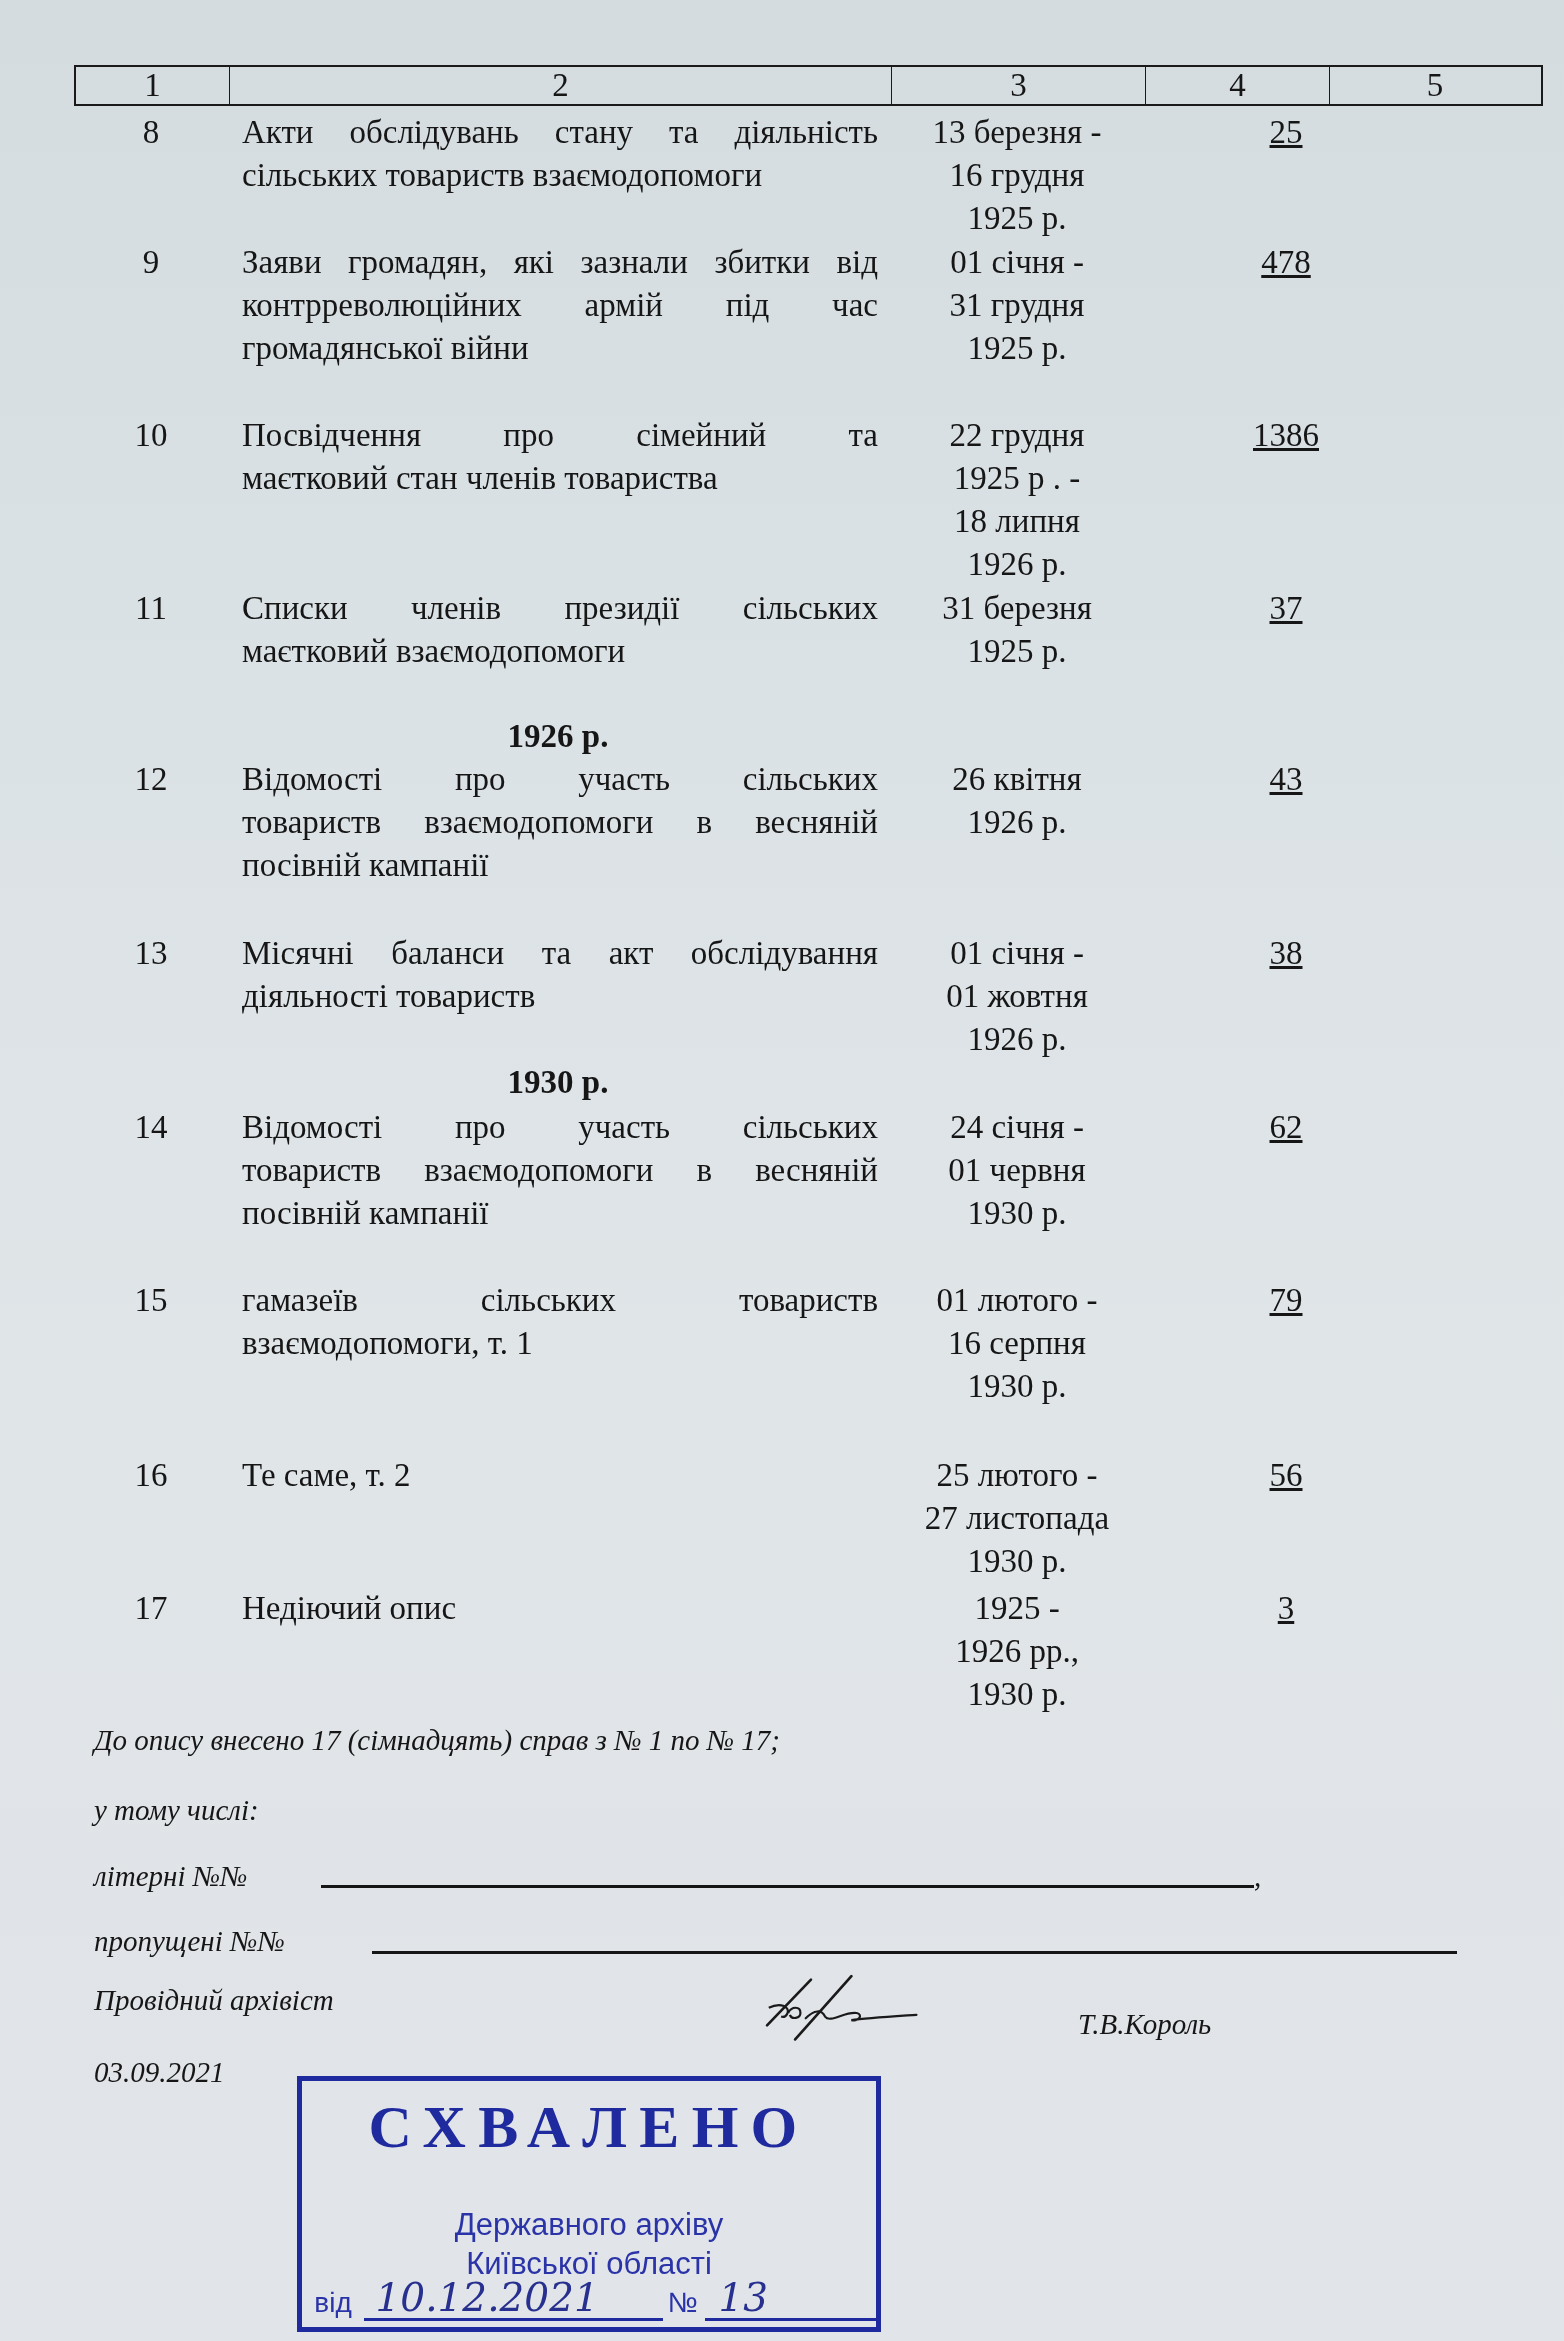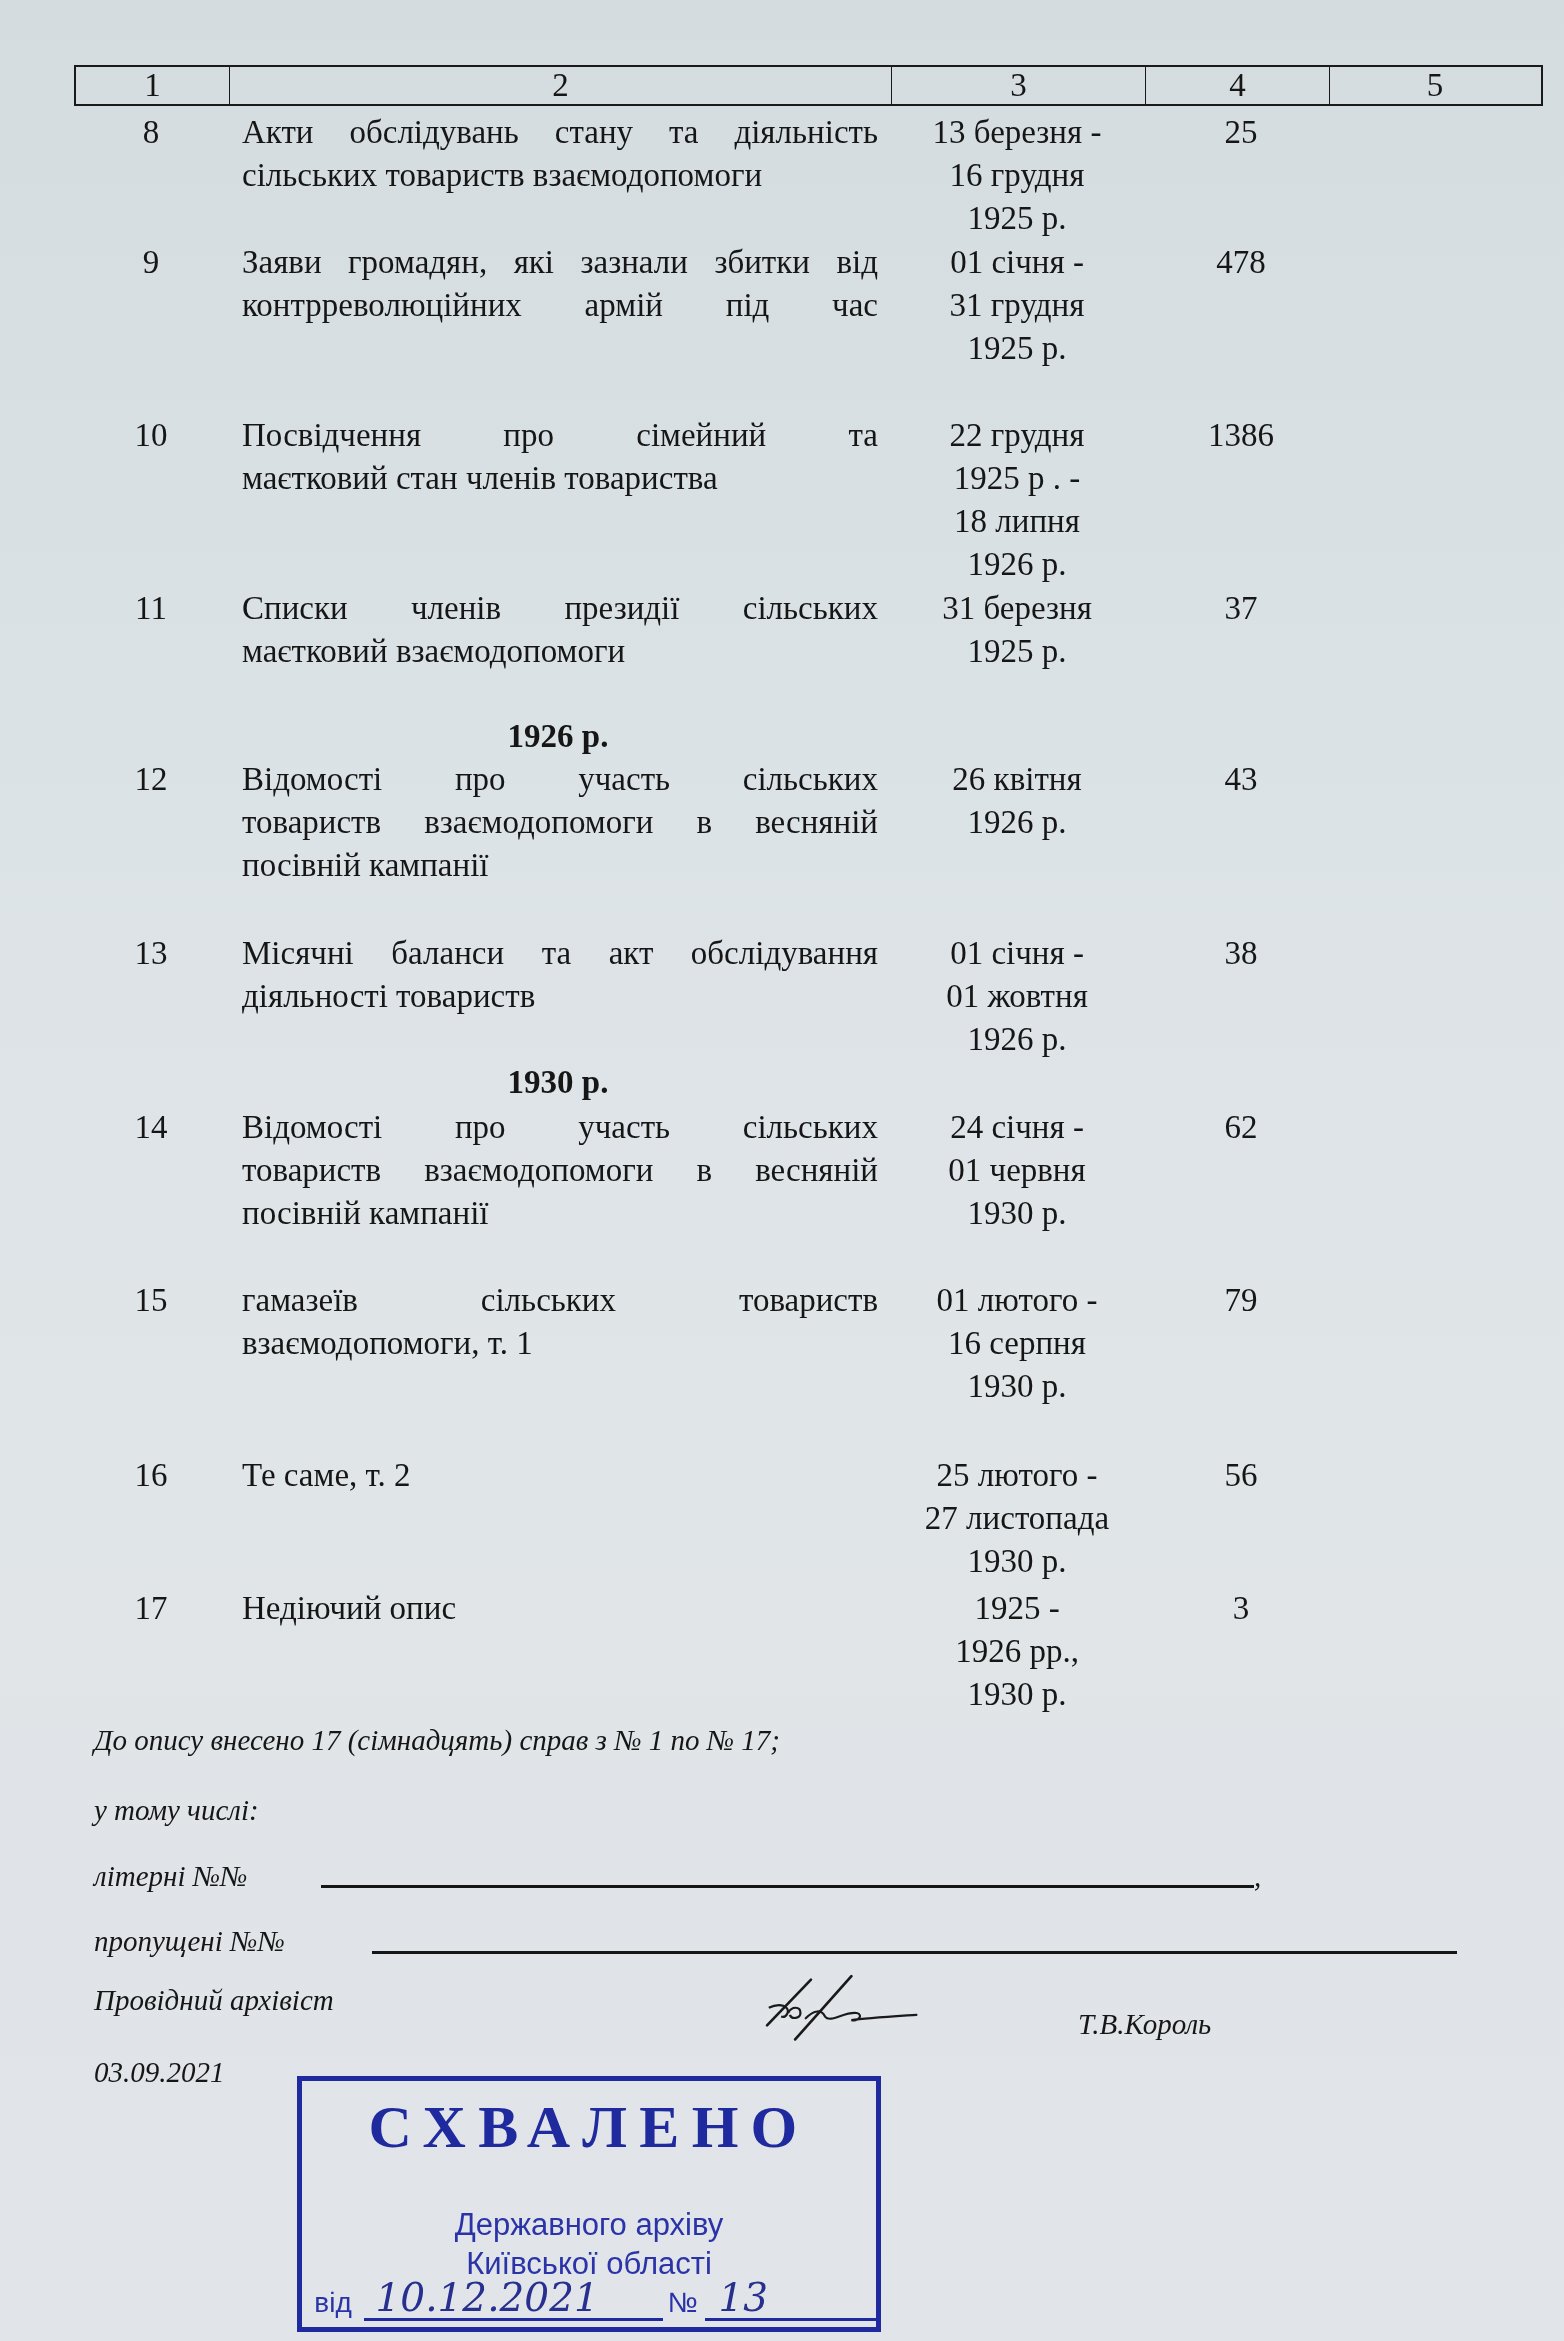--- a/index.html
+++ b/index.html
@@ -16,21 +16,21 @@
   .hdr-cell {
     box-sizing: border-box; height: 100%; border-right: 1.8px solid #1a1a1a;
     display: flex; align-items: center; justify-content: center;
     font-size: 33px; line-height: 1;
   }
   .hdr-cell:last-child { border-right: none; }
   .row { position: absolute; left: 0; width: 1565px; font-size: 33px; line-height: 43px; }
   .c-num { position: absolute; left: 114px; width: 74px; text-align: center; }
   .c-title { position: absolute; left: 242px; width: 636px; text-align: justify; text-align-last: left; }
   .c-dates { position: absolute; left: 890px; width: 254px; text-align: center; }
-  .c-count { position: absolute; left: 1149px; width: 184px; text-align: center; }
+  .c-count { position: absolute; left: 1194px; width: 184px; text-align: center; text-decoration: underline; }
   .c-note { position: absolute; left: 1328px; width: 215px; text-align: center; }
   .line { display: block; white-space: nowrap; }
   .title-line { display: block; text-align: justify; text-align-last: justify; white-space: normal; }
   .title-line.last { text-align-last: left; }
   .year-heading {
     position: absolute; left: 227px; width: 662px; text-align: center;
     font-weight: bold; font-size: 33px; line-height: 43px;
   }
   .footer-text { position: absolute; left: 94px; font-size: 29px; line-height: 43px; white-space: nowrap; font-style: italic; }
   .blank-line { position: absolute; height: 2.6px; background: #161616; }
@@ -81,20 +81,21 @@
   </div>
   <div class="c-count">25</div>
   <div class="c-note"></div>
 </div>
 
 <div class="row" style="top:241px">
   <div class="c-num">9</div>
   <div class="c-title">
     <span class="title-line">Заяви громадян, які зазнали збитки від</span>
     <span class="title-line">контрреволюційних армій під час</span>
+    <span class="title-line last">громадянської війни</span>
   </div>
   <div class="c-dates">
     <span class="line">01 січня -</span>
     <span class="line">31 грудня</span>
     <span class="line">1925 р.</span>
   </div>
   <div class="c-count">478</div>
   <div class="c-note"></div>
 </div>
 

